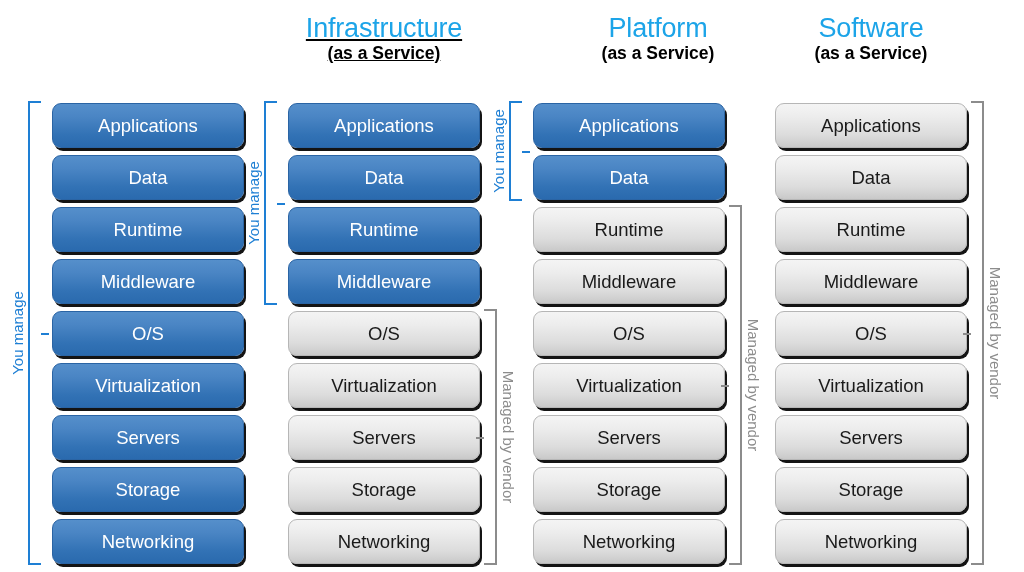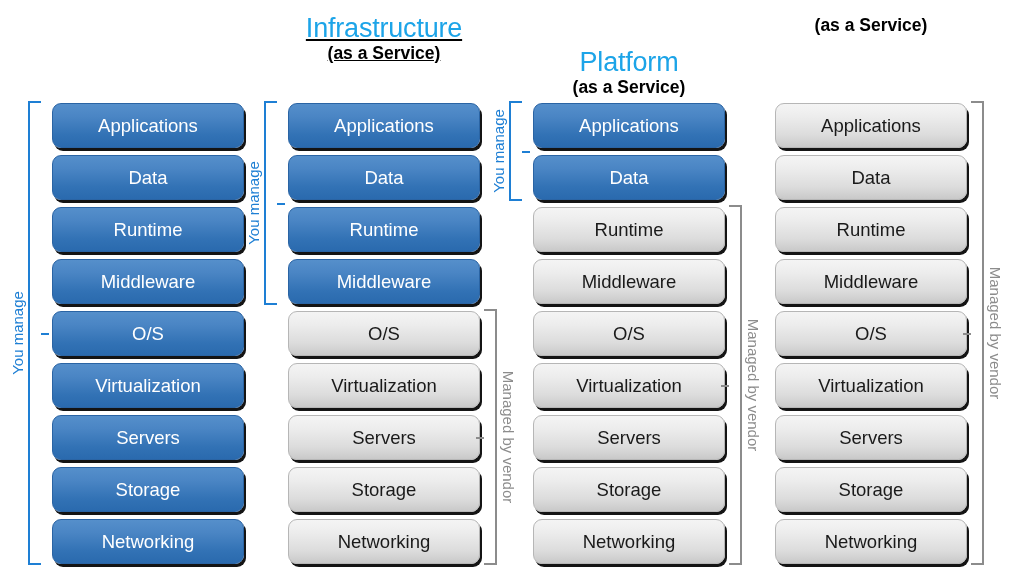--- a/index.html
+++ b/index.html
@@ -124,26 +124,27 @@
 <body>
 
 <div id="canvas">
 
 
   <div class="col-header" style="left:288px; top:14px; width:192px;text-decoration:underline;">
     <div class="col-title">Infrastructure</div>
     <div class="col-sub">(as a Service)</div>
   </div>
 
-  <div class="col-header" style="left:533px; top:14px; width:192px;margin-top:34px;">
+  <div class="col-header" style="left:562px; top:14px; width:192px;">
     <div class="col-title">Platform</div>
     <div class="col-sub">(as a Service)</div>
   </div>
 
   <div class="col-header" style="left:775px; top:14px; width:192px;">
+    <div class="col-title">Software</div>
     <div class="col-sub">(as a Service)</div>
   </div>
 
   <div class="stack" style="left:52px; top:103px; height:462px;">
     <div class="box blue" style="top:0px;">Applications</div>
     <div class="box blue" style="top:52px;">Data</div>
     <div class="box blue" style="top:104px;">Runtime</div>
     <div class="box blue" style="top:156px;">Middleware</div>
     <div class="box blue" style="top:208px;">O/S</div>
     <div class="box blue" style="top:260px;">Virtualization</div>

